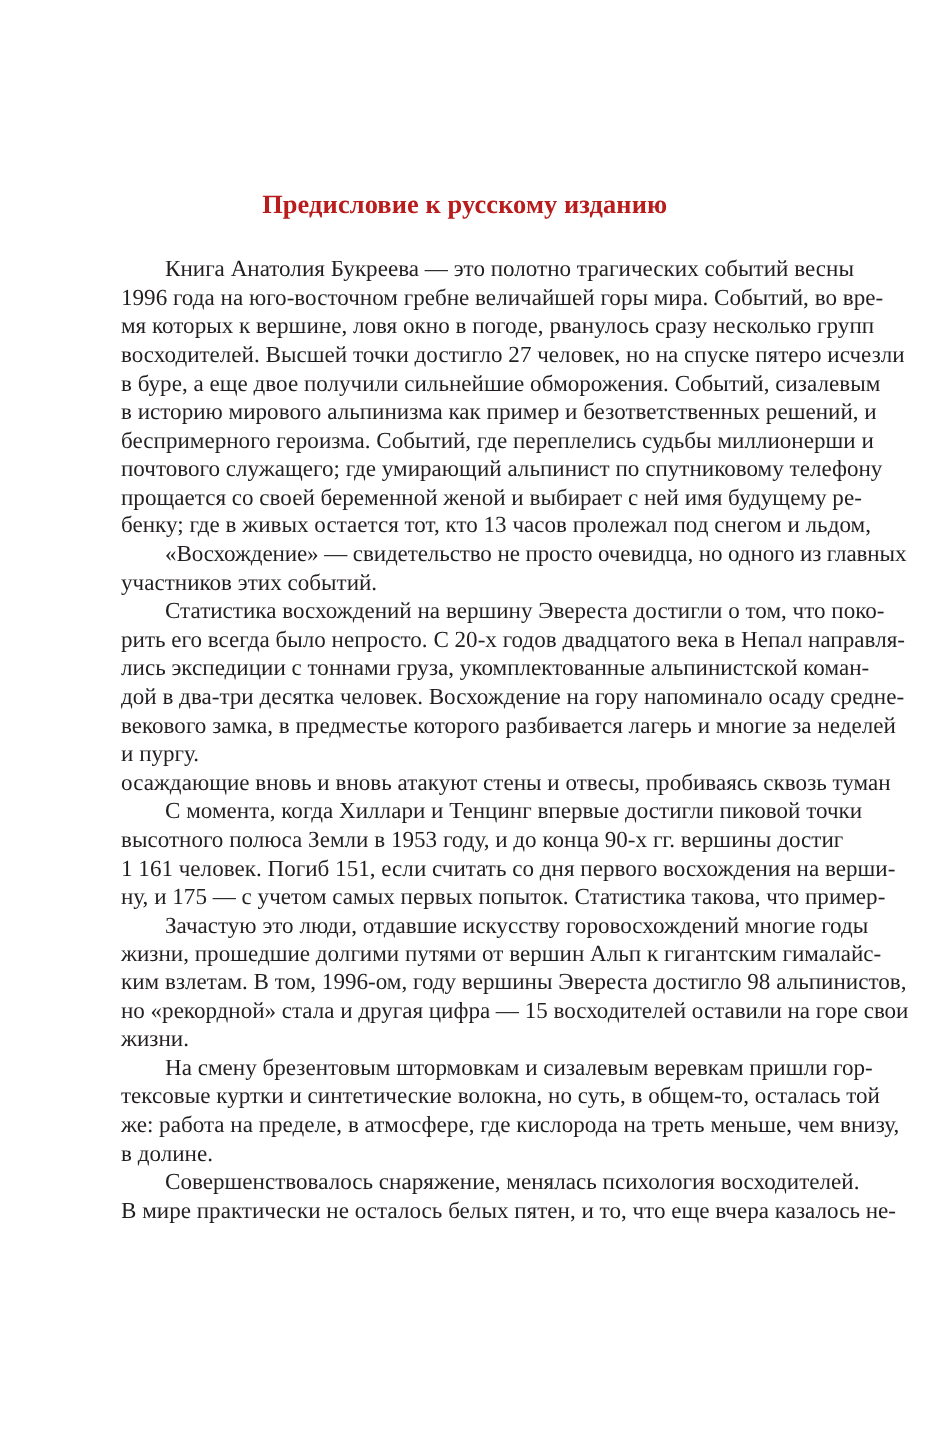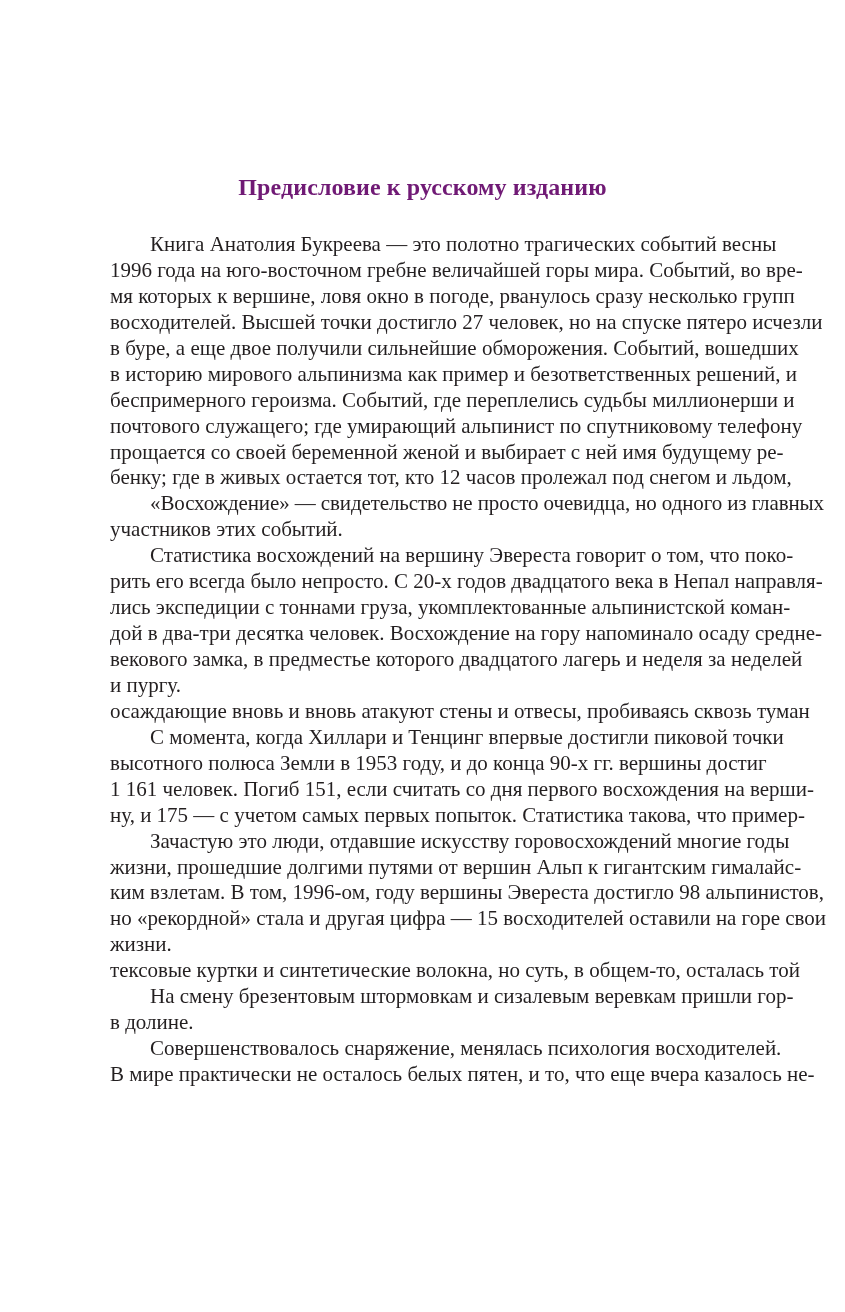--- a/index.html
+++ b/index.html
@@ -24,21 +24,21 @@
     .title {
       position: absolute;
       left: 0;
       width: 845px;
       top: 172px;
       text-align: center;
       font-size: 24px;
       font-weight: bold;
       line-height: 30px;
       letter-spacing: 0.1px;
-      color: #701a75;
+      color: #b91c1c;
     }
     .body-text {
       position: absolute;
       left: 110px;
       top: 232px;
       width: 647px;
       font-size: 21px;
       line-height: 25.95px;
     }
     .line {
@@ -60,56 +60,57 @@
 <body>
 
 <div class="page">
   <h1 class="title" style="margin:0;">Предисловие к русскому изданию</h1>
   <div class="body-text" id="body-text">
       <div>
         <span class="line indent">Книга Анатолия Букреева — это полотно трагических событий весны</span>
         <span class="line">1996 года на юго-восточном гребне величайшей горы мира. Событий, во вре-</span>
         <span class="line">мя которых к вершине, ловя окно в погоде, рванулось сразу несколько групп</span>
         <span class="line">восходителей. Высшей точки достигло 27 человек, но на спуске пятеро исчезли</span>
-        <span class="line">в буре, а еще двое получили сильнейшие обморожения. Событий, вошедших</span>
+        <span class="line">в буре, а еще двое получили сильнейшие обморожения. Событий, сизалевым</span>
         <span class="line">в историю мирового альпинизма как пример и безответственных решений, и</span>
         <span class="line">беспримерного героизма. Событий, где переплелись судьбы миллионерши и</span>
         <span class="line">почтового служащего; где умирающий альпинист по спутниковому телефону</span>
         <span class="line">прощается со своей беременной женой и выбирает с ней имя будущему ре-</span>
-        <span class="line">бенку; где в живых остается тот, кто 12 часов пролежал под снегом и льдом,</span>
+        <span class="line">бенку; где в живых остается тот, кто 13 часов пролежал под снегом и льдом,</span>
       </div>
       <div>
         <span class="line indent" style="letter-spacing: -0.113452px;">«Восхождение» — свидетельство не просто очевидца, но одного из главных</span>
         <span class="line last">участников этих событий.</span>
       </div>
       <div>
-        <span class="line indent">Статистика восхождений на вершину Эвереста говорит о том, что поко-</span>
+        <span class="line indent">Статистика восхождений на вершину Эвереста достигли о том, что поко-</span>
         <span class="line">рить его всегда было непросто. С 20-х годов двадцатого века в Непал направля-</span>
         <span class="line">лись экспедиции с тоннами груза, укомплектованные альпинистской коман-</span>
         <span class="line">дой в два-три десятка человек. Восхождение на гору напоминало осаду средне-</span>
-        <span class="line">векового замка, в предместье которого двадцатого лагерь и неделя за неделей</span>
+        <span class="line">векового замка, в предместье которого разбивается лагерь и многие за неделей</span>
         <span class="line last">и пургу.</span>
         <span class="line">осаждающие вновь и вновь атакуют стены и отвесы, пробиваясь сквозь туман</span>
       </div>
       <div>
         <span class="line indent">С момента, когда Хиллари и Тенцинг впервые достигли пиковой точки</span>
         <span class="line">высотного полюса Земли в 1953 году, и до конца 90-х гг. вершины достиг</span>
         <span class="line">1 161 человек. Погиб 151, если считать со дня первого восхождения на верши-</span>
         <span class="line">ну, и 175 — с учетом самых первых попыток. Статистика такова, что пример-</span>
       </div>
       <div>
         <span class="line indent">Зачастую это люди, отдавшие искусству горовосхождений многие годы</span>
         <span class="line">жизни, прошедшие долгими путями от вершин Альп к гигантским гималайс-</span>
         <span class="line">ким взлетам. В том, 1996-ом, году вершины Эвереста достигло 98 альпинистов,</span>
         <span class="line" style="letter-spacing: -0.0277825px;">но «рекордной» стала и другая цифра — 15 восходителей оставили на горе свои</span>
         <span class="line last">жизни.</span>
       </div>
       <div>
+        <span class="line indent">На смену брезентовым штормовкам и сизалевым веревкам пришли гор-</span>
         <span class="line">тексовые куртки и синтетические волокна, но суть, в общем-то, осталась той</span>
-        <span class="line indent">На смену брезентовым штормовкам и сизалевым веревкам пришли гор-</span>
+        <span class="line">же: работа на пределе, в атмосфере, где кислорода на треть меньше, чем внизу,</span>
         <span class="line last">в долине.</span>
       </div>
       <div>
         <span class="line indent">Совершенствовалось снаряжение, менялась психология восходителей.</span>
         <span class="line">В мире практически не осталось белых пятен, и то, что еще вчера казалось не-</span>
       </div>
     </div>
 </div>
 
 </body></html>

